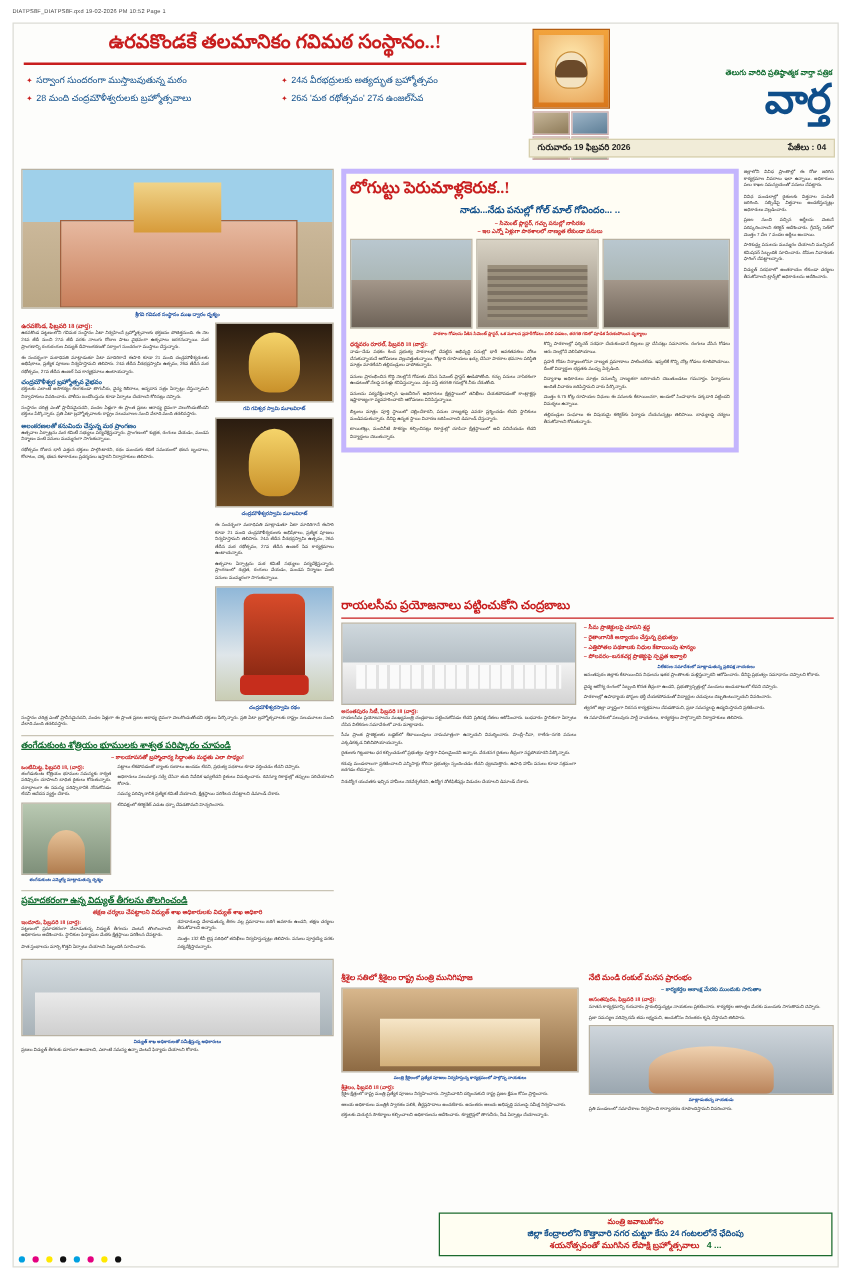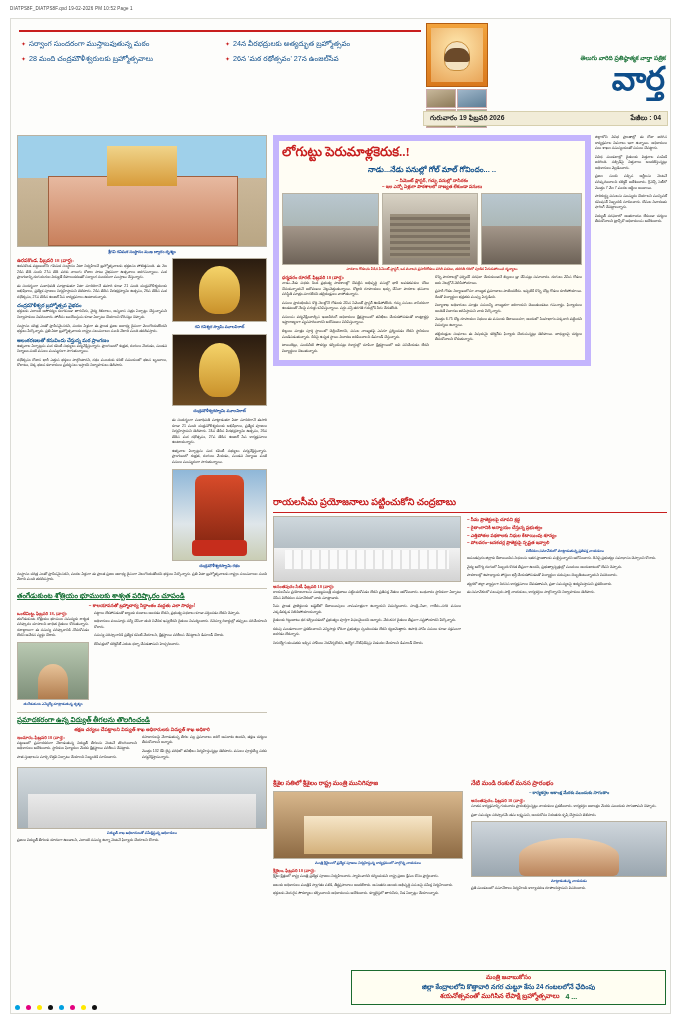--- a/index.html
+++ b/index.html
@@ -161,21 +161,21 @@
     content:""; position:absolute; left:16%; bottom:6%; width:68%; height:58%;
     background:linear-gradient(180deg,#f6e6c8,#d3b07a);
   }
   .ph-portrait { background:linear-gradient(180deg,#cfd6dc,#9aa6af); }
   .ph-portrait:after{
     content:""; position:absolute; left:24%; bottom:0; width:52%; height:70%;
     background:linear-gradient(180deg,#f0d2b0,#b9835a); border-radius:50% 50% 6px 6px;
   }
   .rule-red { height:1px; background:#c81e1e; }
 
-  .boxline { border:6px solid #c4b5fd; }
+  .boxline { border:4px solid #c4b5fd; }
 
   
   .bottom-strip {
     position:absolute; left:340px; right:4px; bottom:8px;
     border:1px solid #1b6b2f; background:#fffef2;
     padding:3px 4px;
   }
   .strip-title { color:#c81e1e; font-size:6px; font-weight:bold; text-align:center; }
   .strip-l1 { color:#0f4e8a; font-size:6.6px; font-weight:bold; text-align:center; margin-top:1px;}
   .strip-l2 { color:#c81e1e; font-size:6.6px; font-weight:bold; text-align:center; }
@@ -187,20 +187,21 @@
 <body>
 
 <div class="page">
 
   <div class="print-header">DIATPS8F_DIATPS8F.qxd  19-02-2026  PM 10:52  Page 1</div>
 
   <div class="sheet">
 
     <div class="masthead">
       <div class="mast-left">
+        <div class="mast-headline">ఉరవకొండకే తలమానికం గవిమఠ సంస్థానం..!</div>
         <div class="mast-rule"></div>
         <div class="bullets">
           <div class="bullet-row">
             <div class="bullet"><span class="dia">✦</span><span>సర్వాంగ సుందరంగా ముస్తాబవుతున్న మఠం</span></div>
             <div class="bullet"><span class="dia">✦</span><span>24న వీరభద్రులకు అత్యద్భుత బ్రహ్మోత్సవం</span></div>
           </div>
           <div class="bullet-row">
             <div class="bullet"><span class="dia">✦</span><span>28 మంది చంద్రమౌళీశ్వరులకు బ్రహ్మోత్సవాలు</span></div>
             <div class="bullet"><span class="dia">✦</span><span>26న 'మఠ రథోత్సవం' 27న ఉంజల్‌సేవ</span></div>
           </div>
@@ -362,21 +363,21 @@
     <div style="position:absolute; left:584px; top:116px; width:72px;">
       <div class="tx">
         <p>జిల్లాలోని వివిధ ప్రాంతాల్లో ఈ రోజు జరిగిన కార్యక్రమాల వివరాలు ఇలా ఉన్నాయి. అధికారులు పలు శాఖల సమన్వయంతో పనులు చేపట్టారు.</p>
         <p>వివిధ మండలాల్లో రైతులకు విత్తనాల పంపిణీ జరిగింది. సబ్సిడీపై విత్తనాలు అందజేస్తున్నట్లు అధికారులు వెల్లడించారు.</p>
         <p>ప్రజల నుంచి వచ్చిన అర్జీలను వెంటనే పరిష్కరించాలని కలెక్టర్ ఆదేశించారు. గ్రీవెన్స్ సెల్‌లో మొత్తం 7 వేల 7 వందల అర్జీలు అందాయి.</p>
         <p>పారిశుద్ధ్య పనులను ముమ్మరం చేయాలని మున్సిపల్ కమిషనర్ సిబ్బందికి సూచించారు. దోమల నివారణకు ఫాగింగ్ చేపట్టాలన్నారు.</p>
         <p>విద్యుత్ సరఫరాలో అంతరాయం లేకుండా చర్యలు తీసుకోవాలని ట్రాన్స్‌కో అధికారులను ఆదేశించారు.</p>
       </div>
     </div>
 
-    <div style="position:absolute; left:262px; top:478px; width:394px;">
+    <div style="position:absolute; left:262px; top:460px; width:394px;">
       <div class="hd-red" style="font-size:9.5px;">రాయలసీమ ప్రయోజనాలు పట్టించుకోని చంద్రబాబు</div>
       <div class="rule-red" style="margin:2px 0 3px;"></div>
       <div style="display:flex; gap:6px;">
         <div style="width:188px;">
           <div class="photo ph-meeting" style="height:66px;"></div>
           <div class="hd-red" style="font-size:4.4px; margin-top:2px;">అనంతపురం సిటీ, ఫిబ్రవరి 18 (వార్త):</div>
           <div class="tx">
             <p>రాయలసీమ ప్రయోజనాలను ముఖ్యమంత్రి చంద్రబాబు పట్టించుకోవడం లేదని ప్రతిపక్ష నేతలు ఆరోపించారు. బుధవారం స్థానికంగా ఏర్పాటు చేసిన విలేకరుల సమావేశంలో వారు మాట్లాడారు.</p>
             <p>సీమ ప్రాంత ప్రాజెక్టులకు బడ్జెట్‌లో కేటాయింపులు నామమాత్రంగా ఉన్నాయని విమర్శించారు. హంద్రీ–నీవా, గాలేరు–నగరి పనులు ఎక్కడికక్కడ నిలిచిపోయాయన్నారు.</p>
             <p>రైతులకు గిట్టుబాటు ధర కల్పించడంలో ప్రభుత్వం పూర్తిగా విఫలమైందని అన్నారు. వేరుశనగ రైతులు తీవ్రంగా నష్టపోయారని పేర్కొన్నారు.</p>

